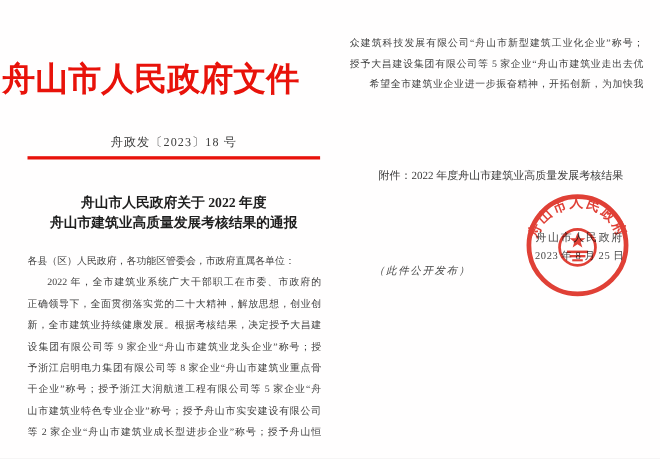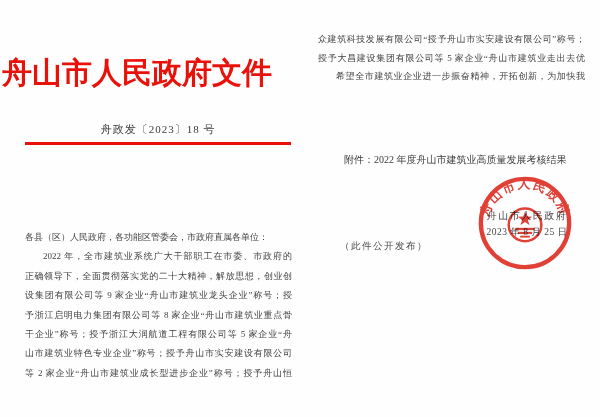--- a/index.html
+++ b/index.html
@@ -50,48 +50,53 @@
   .sign-date{
     left:453px;top:226px;width:148px;text-align:center;z-index:1;
     font-size:9.5px;color:#474747;letter-spacing:.5px;white-space:nowrap;
   }
   .seal{
     left:477px;top:175px;width:96px;height:96px;z-index:2;
     opacity:.9;mix-blend-mode:multiply;
   }
   .public-note{
     left:340px;top:240px;font-size:9.5px;color:#4a4a4a;
-    letter-spacing:1.5px;white-space:nowrap;
+    letter-spacing:1.5px;white-space:nowrap;font-style:italic;
   }
 </style>
 </head>
 <body>
 
 <div class="page">
 
   <div class="abs gov-header">舟山市人民政府文件</div>
 
   <div class="abs doc-number">舟政发〔2023〕18 号</div>
 
   <div class="abs red-rule"></div>
 
+  <div class="abs doc-title">
+    <div>舟山市人民政府关于 2022 年度</div>
+    <div>舟山市建筑业高质量发展考核结果的通报</div>
+  </div>
 
   <div class="abs body-col body-left">
     <div class="line end">各县（区）人民政府，各功能区管委会，市政府直属各单位：</div>
     <div class="line ind">2022 年，全市建筑业系统广大干部职工在市委、市政府的</div>
     <div class="line">正确领导下，全面贯彻落实党的二十大精神，解放思想，创业创</div>
+    <div class="line">新，全市建筑业持续健康发展。根据考核结果，决定授予大昌建</div>
     <div class="line">设集团有限公司等 9 家企业“舟山市建筑业龙头企业”称号；授</div>
     <div class="line">予浙江启明电力集团有限公司等 8 家企业“舟山市建筑业重点骨</div>
     <div class="line">干企业”称号；授予浙江大润航道工程有限公司等 5 家企业“舟</div>
     <div class="line">山市建筑业特色专业企业”称号；授予舟山市实安建设有限公司</div>
     <div class="line">等 2 家企业“舟山市建筑业成长型进步企业”称号；授予舟山恒</div>
   </div>
 
   <div class="abs body-col body-right">
-    <div class="line">众建筑科技发展有限公司“授予舟山市实安建设有限公司”称号；</div>
+    <div class="line">众建筑科技发展有限公司“舟山市新型建筑工业化企业”称号；</div>
     <div class="line">授予大昌建设集团有限公司等 5 家企业“舟山市建筑业走出去优</div>
     <div class="line ind">希望全市建筑业企业进一步振奋精神，开拓创新，为加快我</div>
   </div>
 
   <div class="abs attachment">附件：2022 年度舟山市建筑业高质量发展考核结果</div>
 
   <div class="abs signer">舟山市人民政府</div>
 
   <div class="abs sign-date">2023 年 8 月 25 日</div>
 

